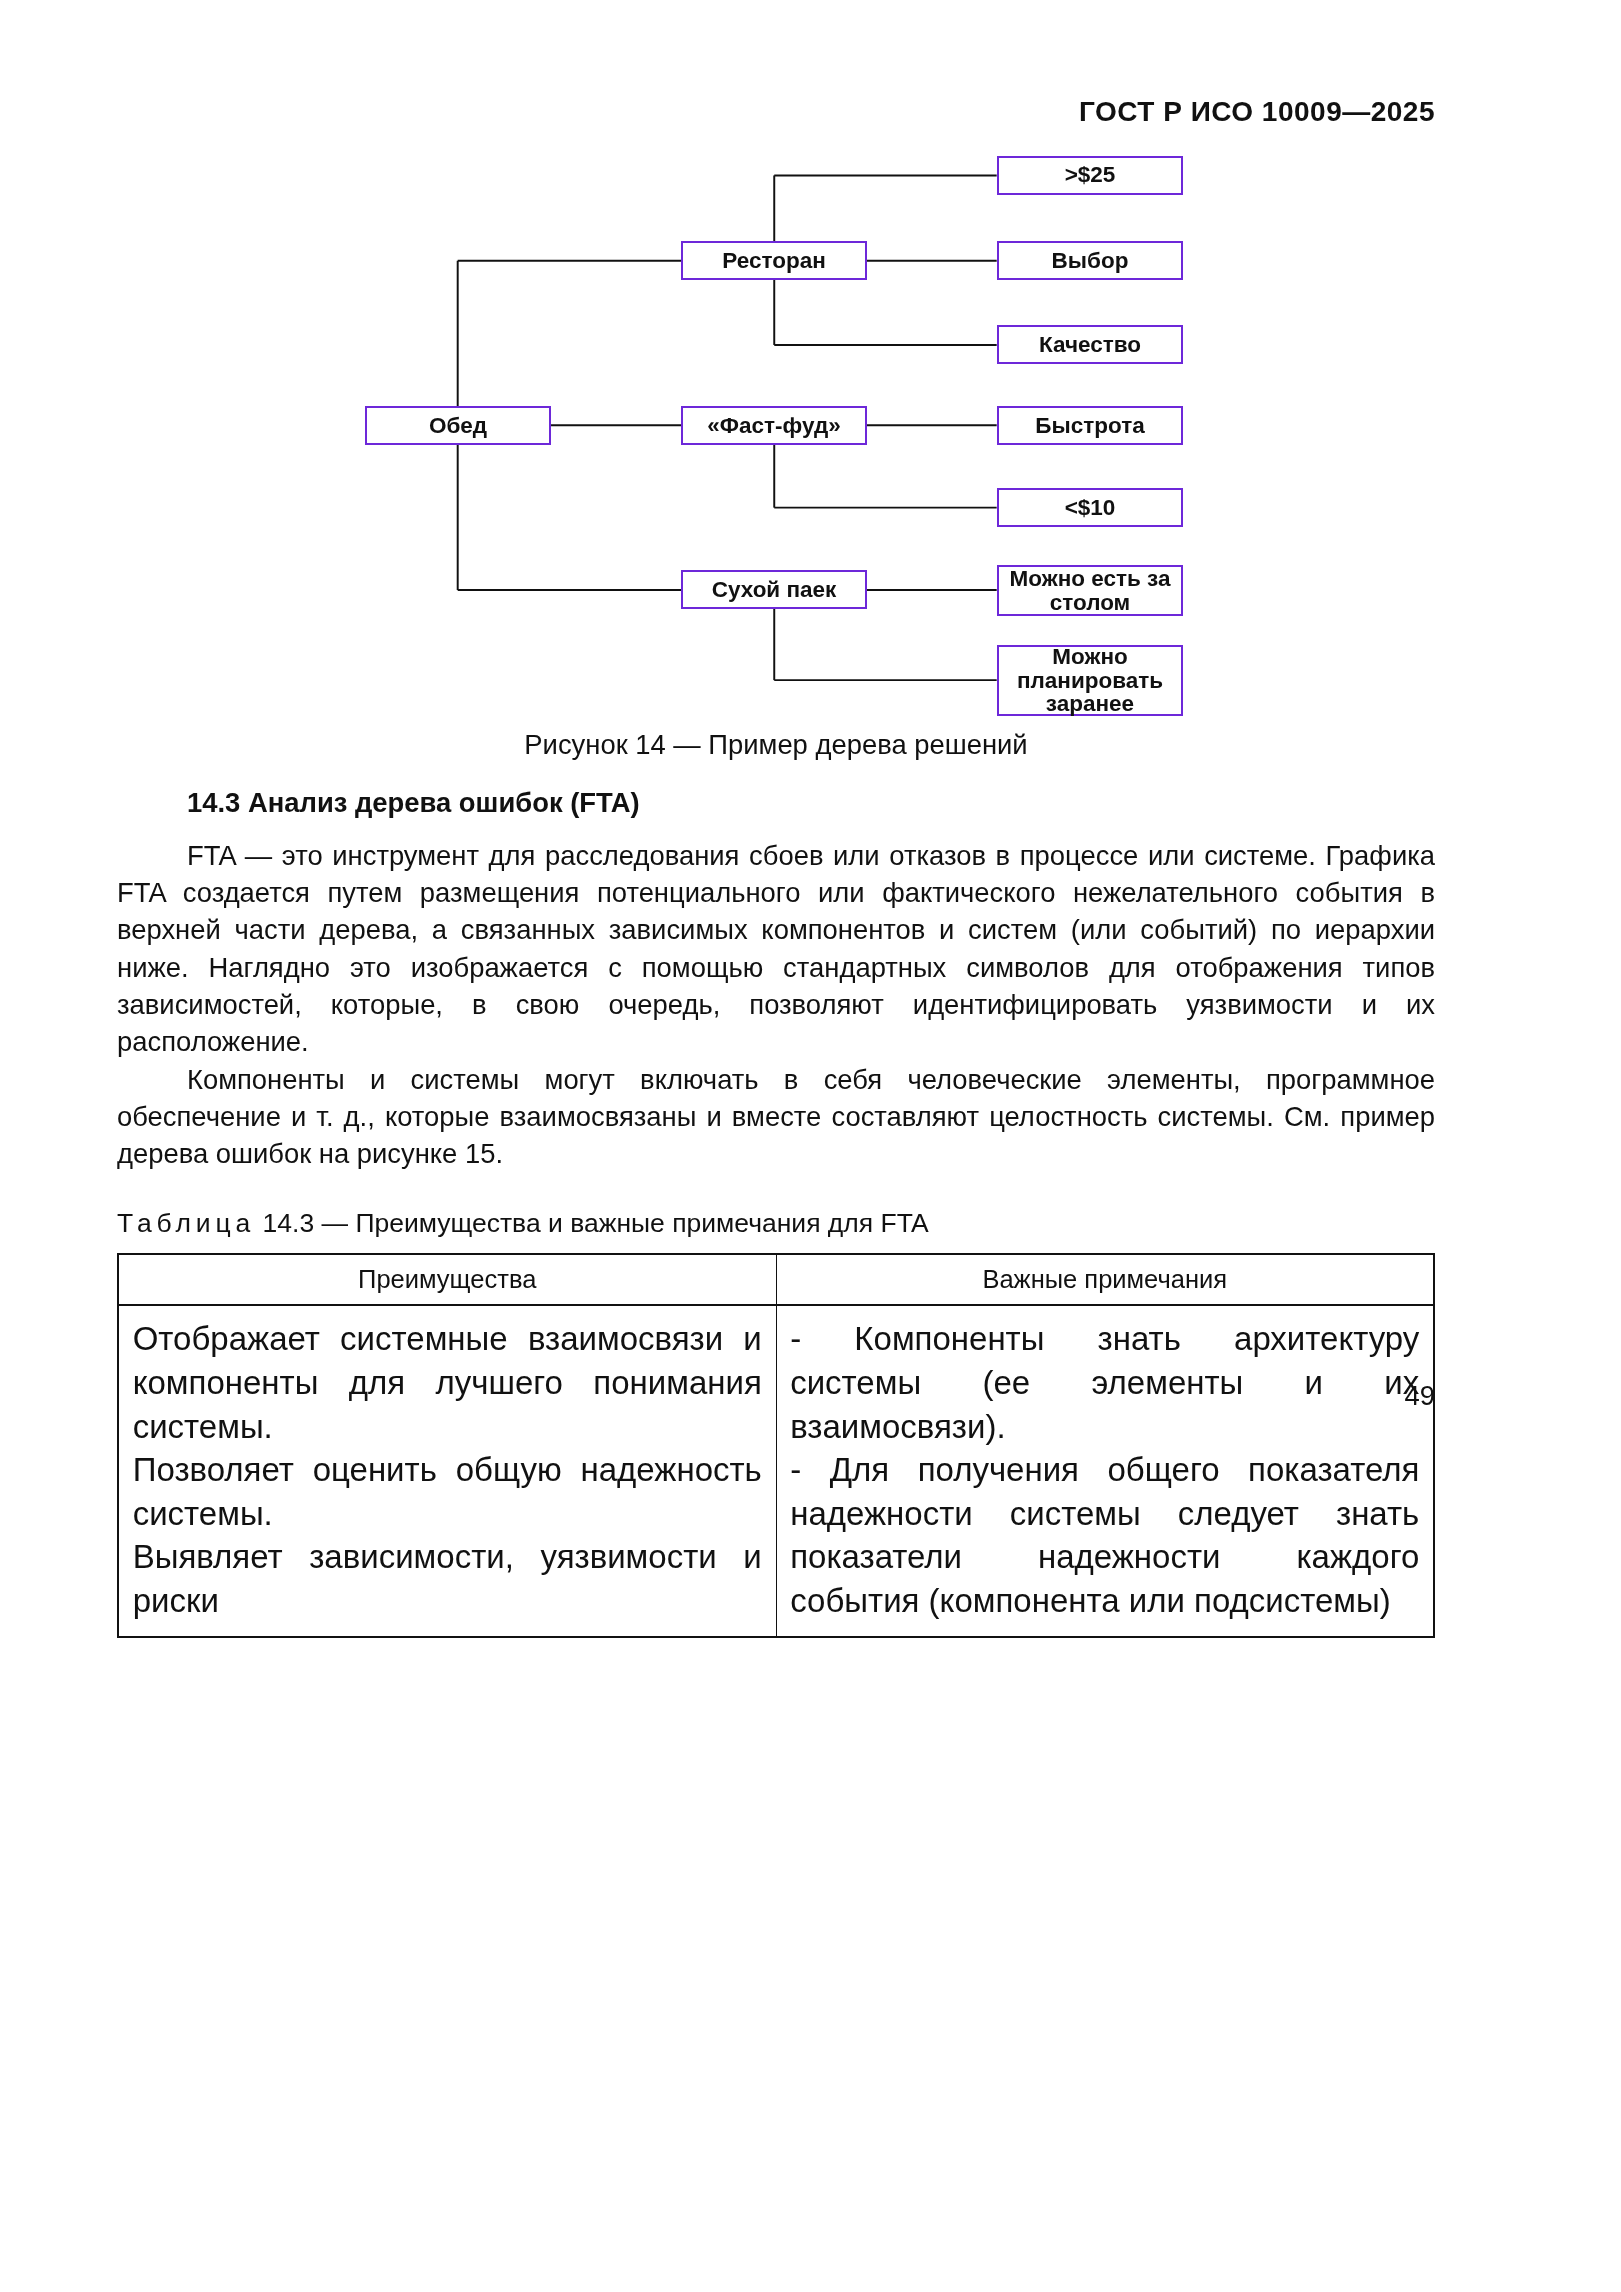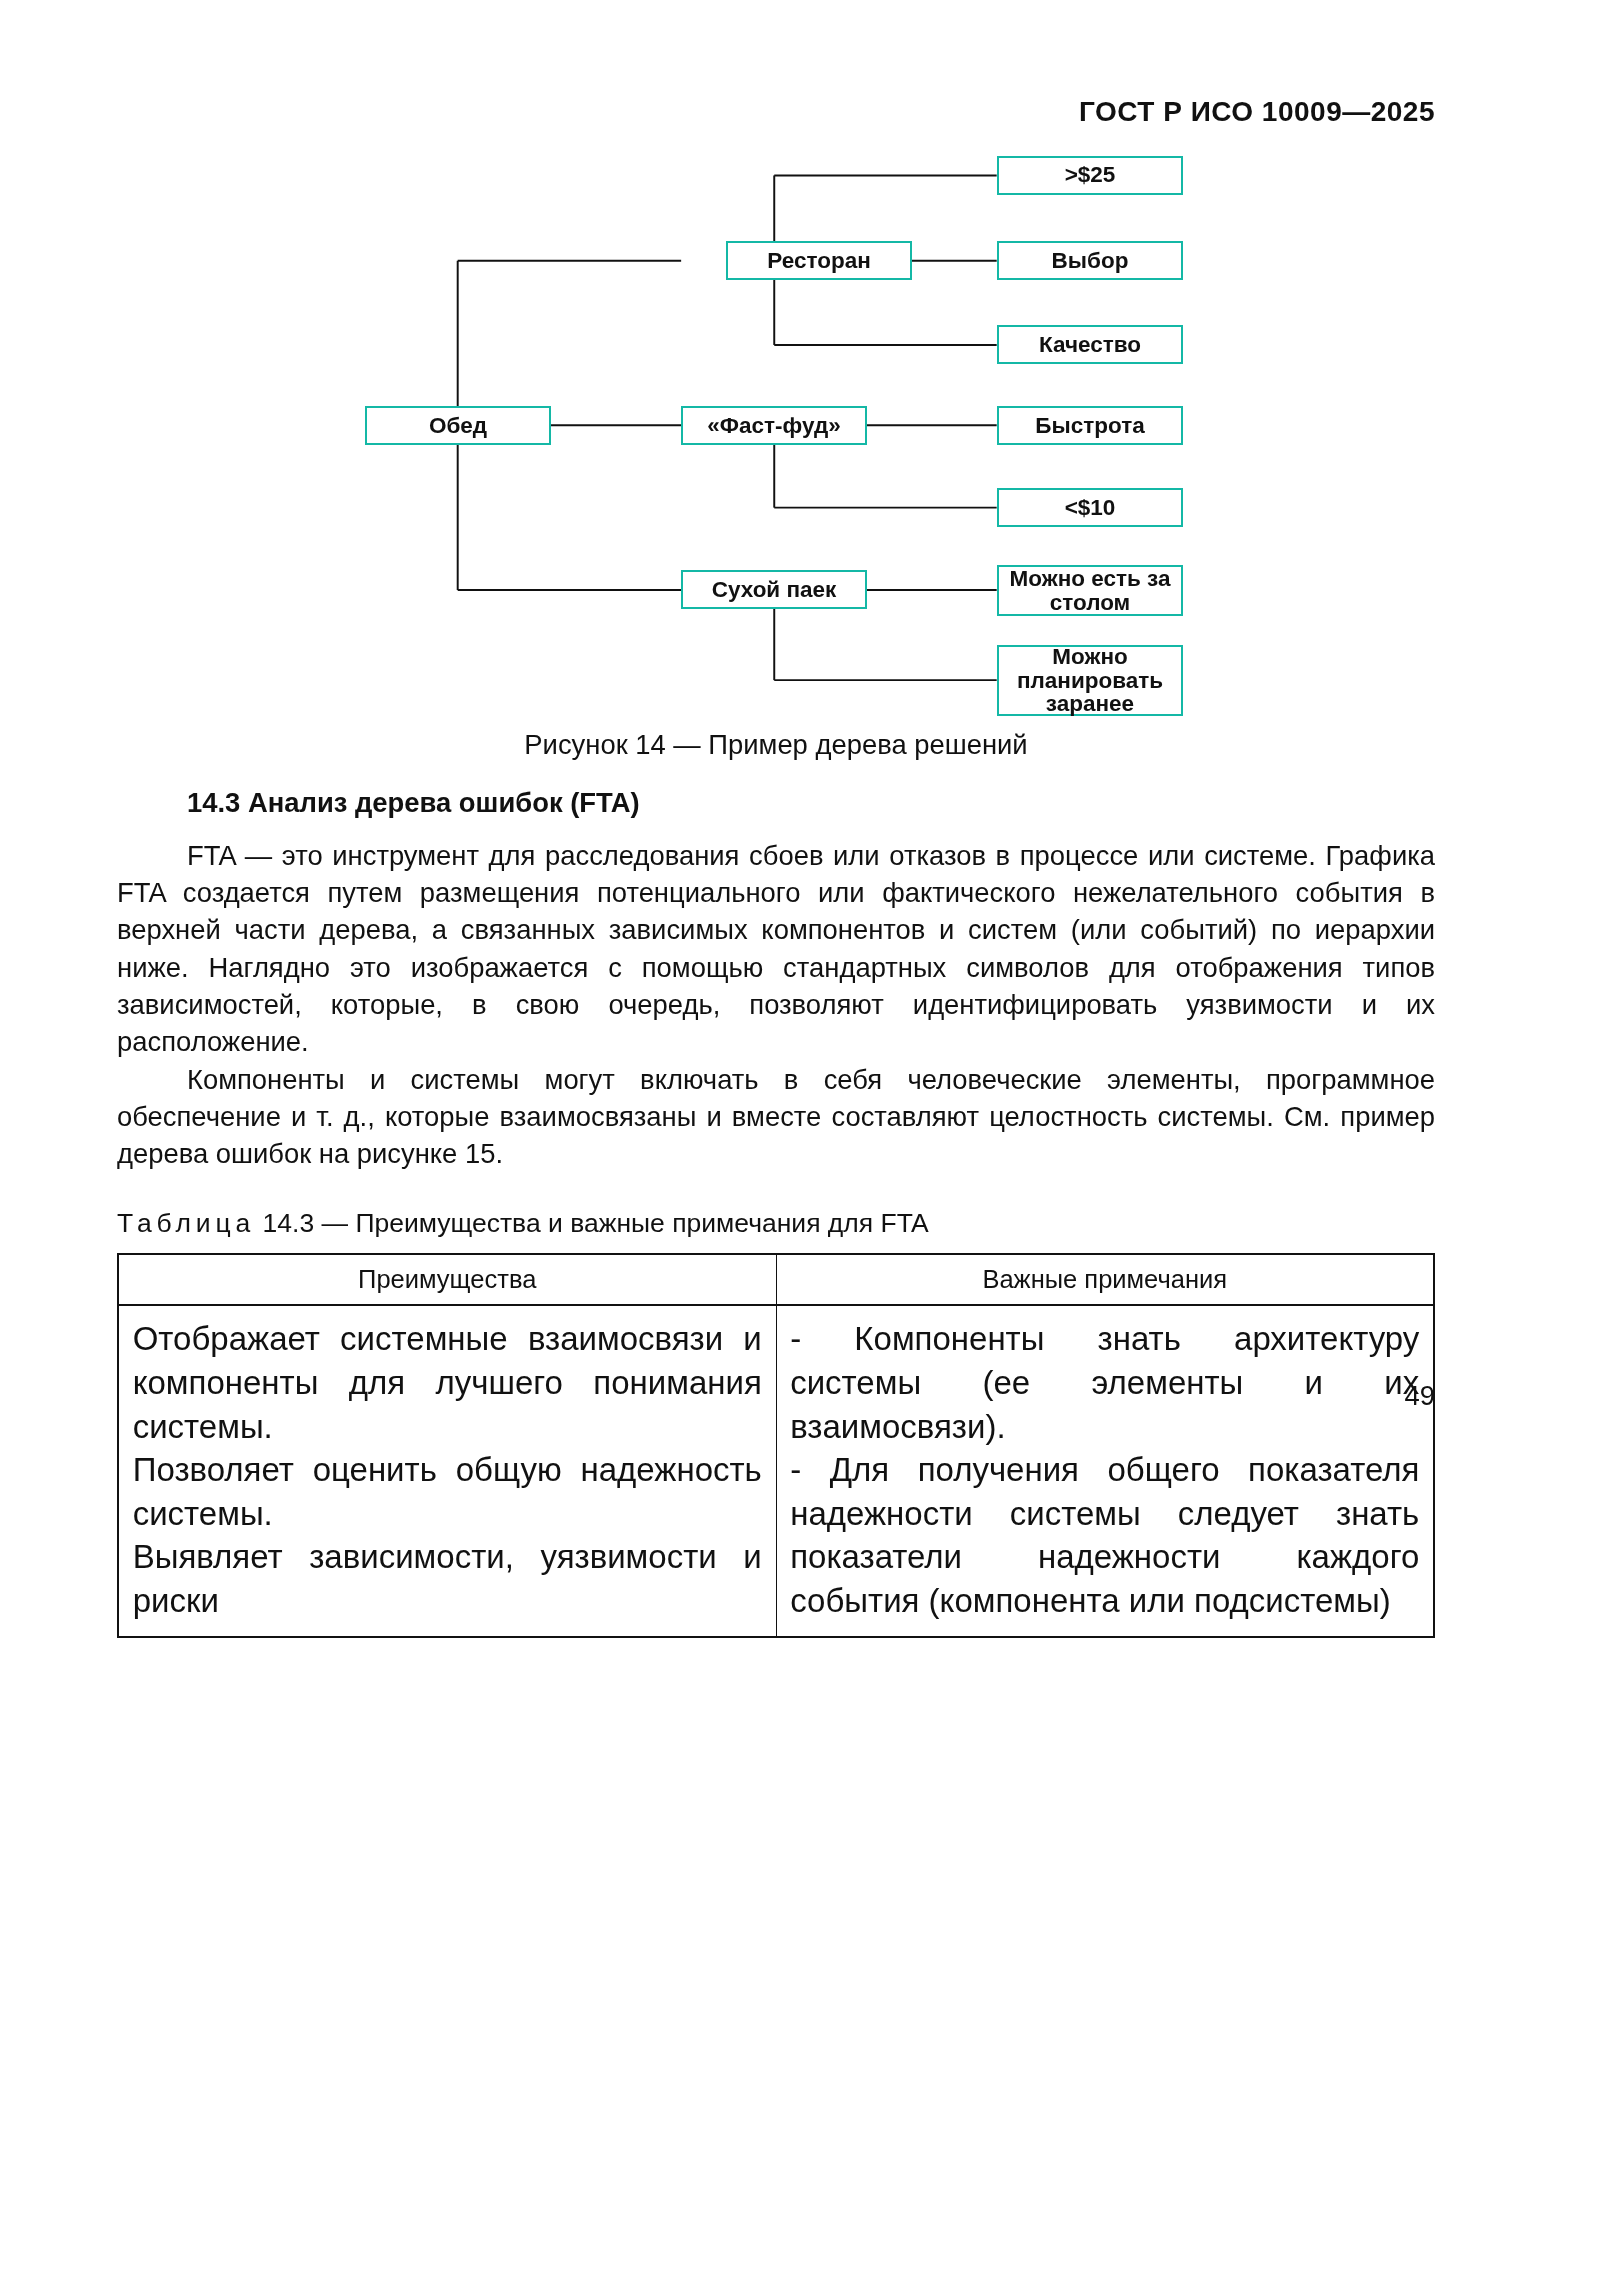--- a/index.html
+++ b/index.html
@@ -36,32 +36,32 @@
     top: 0; left: 0;
     z-index: 0;
   }
   .node {
     position: absolute;
     z-index: 1;
     box-sizing: border-box;
     width: 186px;
     min-height: 39px;
     background: #ffffff;
-    border: 2px solid #14b8a6;
+    border: 2px solid #6d28d9;
     display: flex;
     align-items: center;
     justify-content: center;
     text-align: center;
     font-weight: bold;
     font-size: 22.5px;
     line-height: 1.05;
     padding: 2px 3.9px;
   }
   .pos-lunch      { left: 365px;  top: 259px; height: 39px; }
-  .pos-restaurant { left: 681px;  top: 94px;  height: 39px; margin-left: 45px; }
+  .pos-restaurant { left: 681px;  top: 94px;  height: 39px; }
   .pos-fastfood   { left: 681px;  top: 259px; height: 39px; }
   .pos-ration     { left: 681px;  top: 423px; height: 39px; }
   .pos-gt25       { left: 997px; top: 8.8px;   height: 39px; }
   .pos-choice     { left: 997px; top: 94px;  height: 39px; }
   .pos-quality    { left: 997px; top: 178px; height: 39px; }
   .pos-speed      { left: 997px; top: 259px; height: 39px; }
   .pos-lt10       { left: 997px; top: 341px; height: 39px; }
   .pos-eat        { left: 997px; top: 418px; height: 51px; }
   .pos-plan       { left: 997px; top: 498px; height: 71px; }
 

